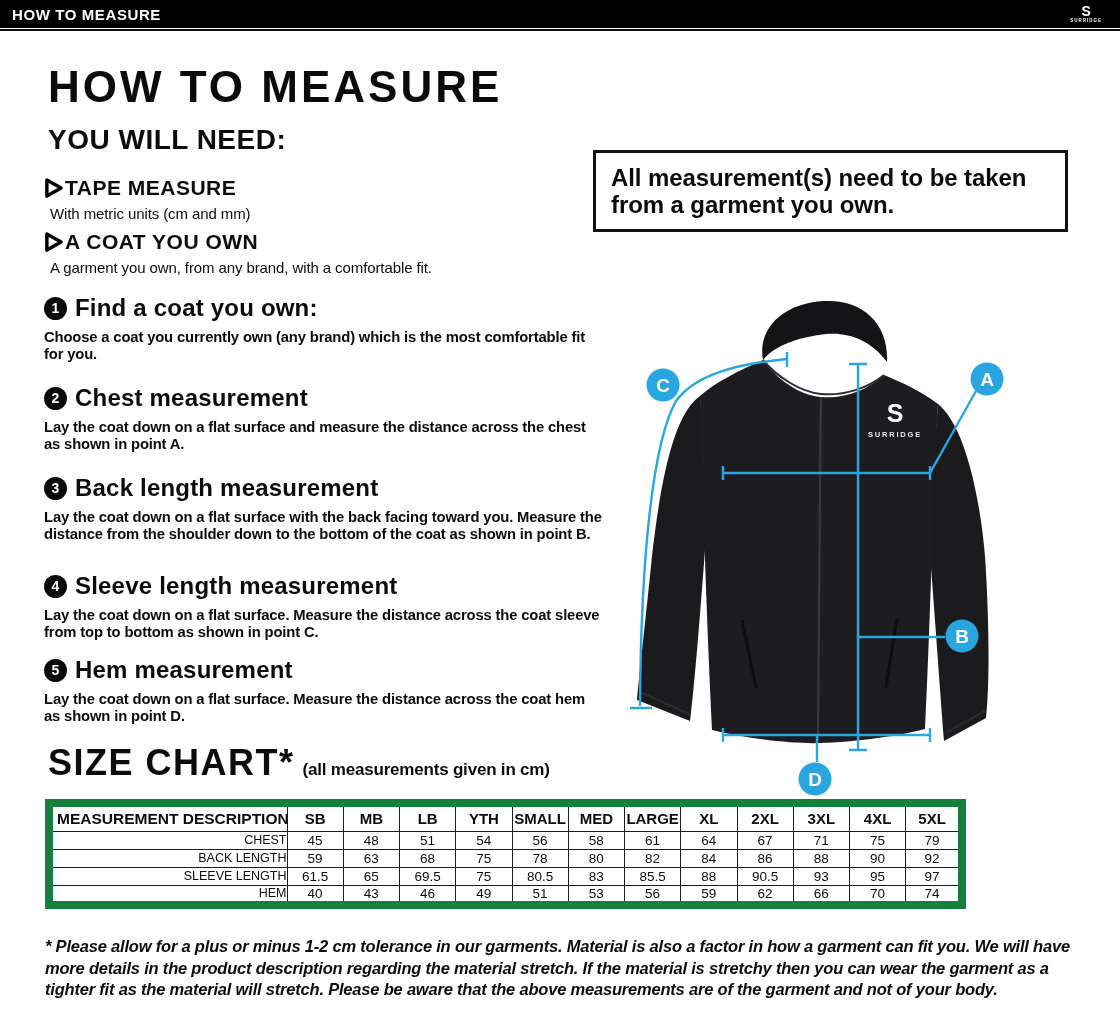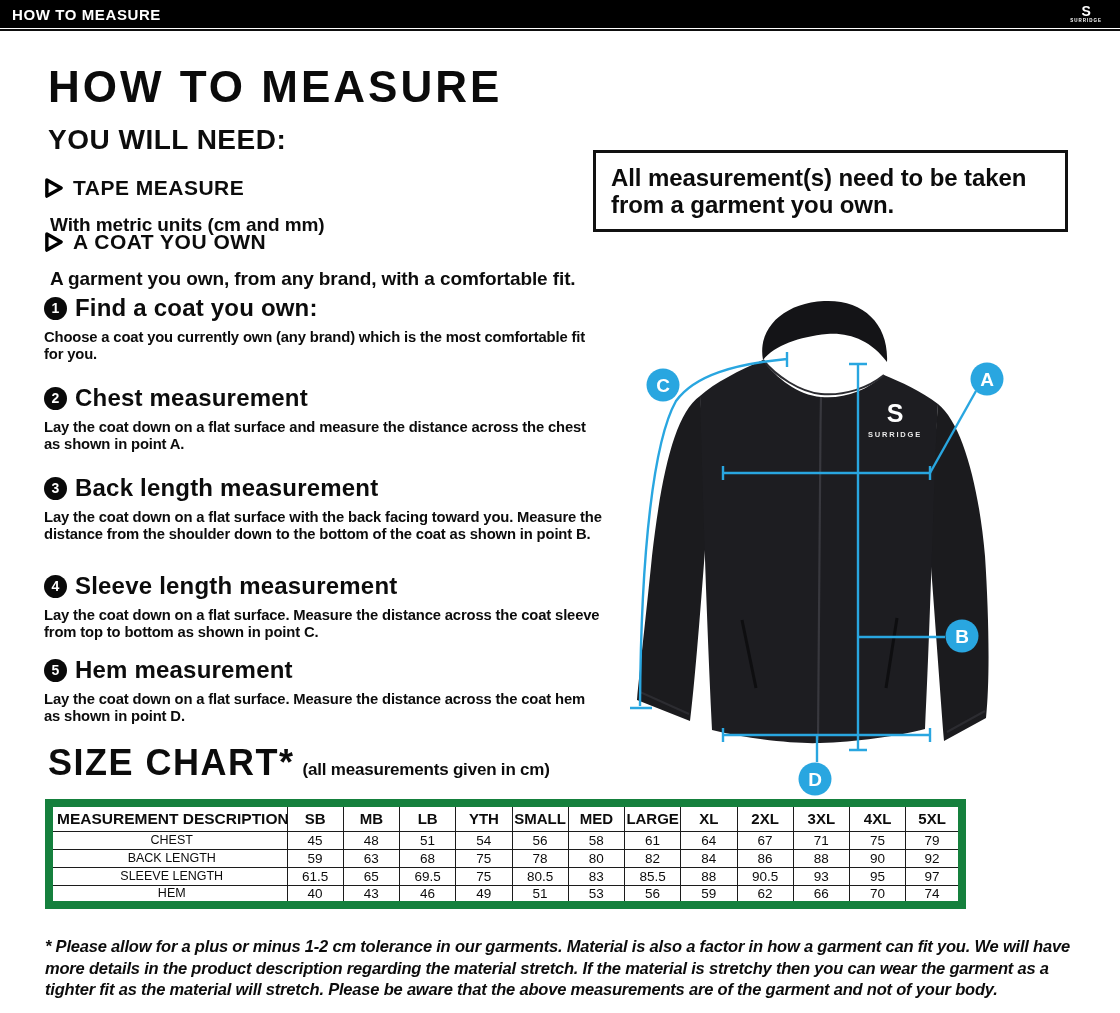--- a/index.html
+++ b/index.html
@@ -15,23 +15,23 @@
   .topbar-brand .s-mark { color:#fff; font-size:14px; font-weight:bold; letter-spacing:0; }
   .topbar-brand .s-name { color:#fff; font-size:4.5px; font-weight:bold; letter-spacing:1px; margin-top:1px; }
   .bar-line { position:absolute; left:0; top:29px; width:1120px; height:2px; background:#0e0e0e; }
 
   
   .h1 { position:absolute; left:48px; top:62px; font-size:44px; font-weight:bold; letter-spacing:3px; color:#0b0b0b; }
   .h2 { position:absolute; left:48px; top:124px; font-size:28px; font-weight:bold; letter-spacing:.5px; }
 
   
   .req { position:absolute; left:44px; width:560px; }
-  .req-head { display:flex; align-items:center; gap:9px; }
+  .req-head { display:flex; align-items:center; gap:1px; }
   .req-label { font-size:21px; font-weight:bold; letter-spacing:.5px; }
-  .req-desc { font-size:19px; font-weight:bold; margin-top:14px; margin-left:6px; letter-spacing:-.1px; }
+  .req-desc { font-size:15px; font-weight:normal; margin-top:5px; margin-left:6px; letter-spacing:-.1px; }
 
   
   .step { position:absolute; left:44px; width:560px; }
   .step-head { display:flex; align-items:center; gap:8px; }
   .step-num { width:23px; height:23px; border-radius:50%; background:#0a0a0a; color:#fff;
               font-size:14px; font-weight:bold; text-align:center; line-height:23px; flex:0 0 23px; }
   .step-title { font-size:24px; font-weight:bold; letter-spacing:.2px; }
   .step-desc { font-size:14.8px; font-weight:bold; line-height:17px; margin-top:7px; width:558px; letter-spacing:-.15px; }
 
   
@@ -46,21 +46,21 @@
   .sc-title { font-size:36px; font-weight:bold; letter-spacing:1.5px; }
   .sc-sub { font-size:17px; font-weight:bold; margin-left:8px; padding-bottom:4px; letter-spacing:-.2px; }
 
   table.size-table { position:absolute; left:45px; top:799px; width:913px; border-collapse:collapse; table-layout:fixed; }
   .size-table th, .size-table td { border:1.5px solid #1c1c1c; overflow:hidden; white-space:nowrap; }
   .size-table { border:8px solid #15803d; }
   .size-table thead th { height:28px; font-size:15px; font-weight:bold; text-align:center; }
   .size-table thead th:first-child { font-size:15.5px; text-align:left; padding-left:4px; }
   .size-table tr.metric-row td { height:17px; font-size:10.5px; font-weight:bold; padding-left:4px; }
   .size-table tr.data-row td { height:18px; font-size:13.5px; text-align:center; }
-  .size-table tr.data-row td:first-child { font-size:12.5px; text-align:center; padding-left:4px; font-weight:normal; }
+  .size-table tr.data-row td:first-child { font-size:12.5px; text-align:right; padding-left:4px; font-weight:normal; }
 
   
   .footnote { position:absolute; left:45px; top:936px; width:1050px; font-size:16.5px;
               font-weight:bold; font-style:italic; line-height:21.5px; letter-spacing:-.2px; }
 </style>
 </head>
 <body>
 
 <div class="page">
 

